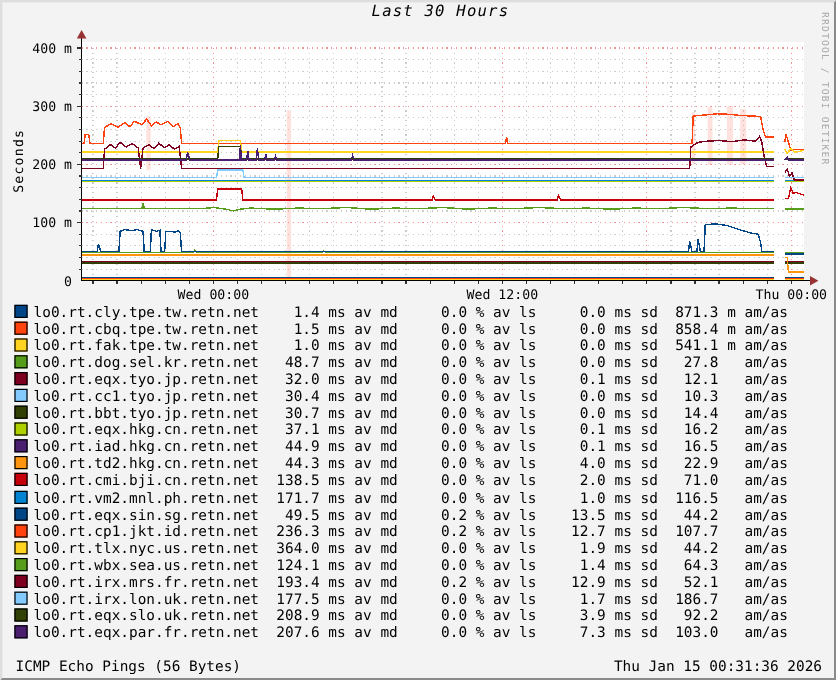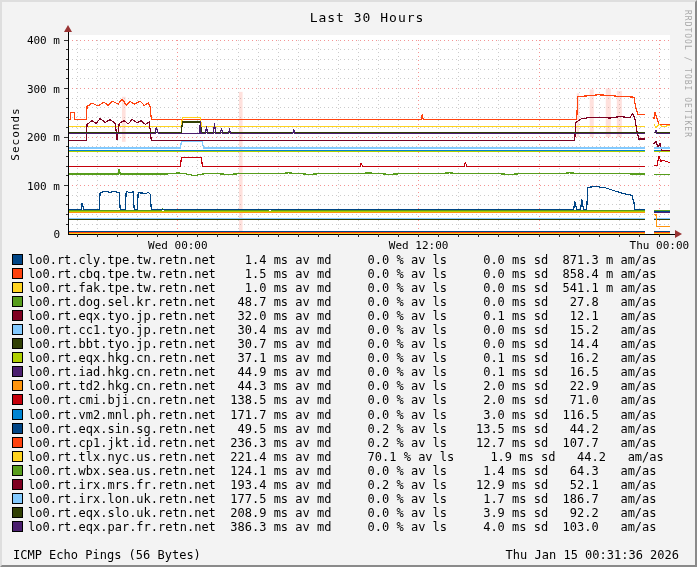--- a/index.html
+++ b/index.html
@@ -8,43 +8,43 @@
     width:697px;height:567px;
     box-sizing:border-box;
     background:#f3f3f3;
     border:2px solid;
     border-color:#dedede #8a8a8a #8a8a8a #dedede;
     font-family:"DejaVu Sans Mono","Liberation Mono",monospace;
     color:#000;
     overflow:hidden;
   }
   .title{
-    position:absolute;left:64px;top:8px;width:602px;
-    text-align:center;font-size:13px;letter-spacing:1px;
+    position:absolute;left:64px;top:0;width:602px;
+    text-align:center;font-size:13px;letter-spacing:1px;font-style:italic;
   }
   .ylab{
     position:absolute;left:-31px;top:125px;width:90px;height:14px;
     text-align:center;font-size:11px;letter-spacing:1px;
     transform:rotate(-90deg);
   }
   .wm{
     position:absolute;right:3px;top:8px;
     writing-mode:vertical-rl;
     font-size:8px;color:#a8a8a8;letter-spacing:1px;
   }
   svg#plot{position:absolute;left:0;top:0;}
   .legend{position:absolute;left:10px;top:252px;}
   .lrow{height:14.05px;display:flex;align-items:flex-start;}
   .sw{
     width:9px;height:9px;border:1px solid #000;
     margin-right:5px;flex:0 0 auto;
   }
   .lrow pre{margin:0;font-family:inherit;font-size:12px;line-height:12px;}
   .footer-left{position:absolute;left:11px;top:546px;font-size:12px;}
-  .footer-right{position:absolute;right:16px;top:546px;font-size:12px;}
+  .footer-right{position:absolute;right:10px;top:546px;font-size:12px;}
 </style>
 </head>
 <body>
 
 <div class="rrd">
   <div class="title">Last 30 Hours</div>
   <div class="ylab">Seconds</div>
   <div class="wm">RRDTOOL / TOBI OETIKER</div>
   <svg id="plot" width="697" height="252">
       <rect x="66" y="33" width="602" height="199" fill="#ffffff"></rect>
@@ -225,74 +225,74 @@
       <div class="lrow">
         <span class="sw" style="background: rgb(87, 157, 28);"></span>
         <pre>lo0.rt.dog.sel.kr.retn.net   48.7 ms av md     0.0 % av ls     0.0 ms sd   27.8   am/as</pre>
       </div>
       <div class="lrow">
         <span class="sw" style="background: rgb(126, 0, 33);"></span>
         <pre>lo0.rt.eqx.tyo.jp.retn.net   32.0 ms av md     0.0 % av ls     0.1 ms sd   12.1   am/as</pre>
       </div>
       <div class="lrow">
         <span class="sw" style="background: rgb(131, 202, 255);"></span>
-        <pre>lo0.rt.cc1.tyo.jp.retn.net   30.4 ms av md     0.0 % av ls     0.0 ms sd   15.2   am/as</pre>
+        <pre>lo0.rt.cc1.tyo.jp.retn.net   30.4 ms av md     0.0 % av ls     0.0 ms sd   10.3   am/as</pre>
       </div>
       <div class="lrow">
         <span class="sw" style="background: rgb(49, 64, 4);"></span>
         <pre>lo0.rt.bbt.tyo.jp.retn.net   30.7 ms av md     0.0 % av ls     0.0 ms sd   14.4   am/as</pre>
       </div>
       <div class="lrow">
         <span class="sw" style="background: rgb(174, 207, 0);"></span>
         <pre>lo0.rt.eqx.hkg.cn.retn.net   37.1 ms av md     0.0 % av ls     0.1 ms sd   16.2   am/as</pre>
       </div>
       <div class="lrow">
         <span class="sw" style="background: rgb(75, 31, 111);"></span>
         <pre>lo0.rt.iad.hkg.cn.retn.net   44.9 ms av md     0.0 % av ls     0.1 ms sd   16.5   am/as</pre>
       </div>
       <div class="lrow">
         <span class="sw" style="background: rgb(255, 149, 14);"></span>
-        <pre>lo0.rt.td2.hkg.cn.retn.net   44.3 ms av md     0.0 % av ls     2.0 ms sd   22.9   am/as</pre>
+        <pre>lo0.rt.td2.hkg.cn.retn.net   44.3 ms av md     0.0 % av ls     4.0 ms sd   22.9   am/as</pre>
       </div>
       <div class="lrow">
         <span class="sw" style="background: rgb(197, 0, 11);"></span>
         <pre>lo0.rt.cmi.bji.cn.retn.net  138.5 ms av md     0.0 % av ls     2.0 ms sd   71.0   am/as</pre>
       </div>
       <div class="lrow">
         <span class="sw" style="background: rgb(0, 132, 209);"></span>
-        <pre>lo0.rt.vm2.mnl.ph.retn.net  171.7 ms av md     0.0 % av ls     3.0 ms sd  116.5   am/as</pre>
+        <pre>lo0.rt.vm2.mnl.ph.retn.net  171.7 ms av md     0.0 % av ls     1.0 ms sd  116.5   am/as</pre>
       </div>
       <div class="lrow">
         <span class="sw" style="background: rgb(0, 69, 134);"></span>
         <pre>lo0.rt.eqx.sin.sg.retn.net   49.5 ms av md     0.2 % av ls    13.5 ms sd   44.2   am/as</pre>
       </div>
       <div class="lrow">
         <span class="sw" style="background: rgb(255, 66, 14);"></span>
         <pre>lo0.rt.cp1.jkt.id.retn.net  236.3 ms av md     0.2 % av ls    12.7 ms sd  107.7   am/as</pre>
       </div>
       <div class="lrow">
         <span class="sw" style="background: rgb(255, 211, 32);"></span>
-        <pre>lo0.rt.tlx.nyc.us.retn.net  221.4 ms av md     70.1 % av ls     1.9 ms sd   44.2   am/as</pre>
+        <pre>lo0.rt.tlx.nyc.us.retn.net  364.0 ms av md     0.0 % av ls     1.9 ms sd   44.2   am/as</pre>
       </div>
       <div class="lrow">
         <span class="sw" style="background: rgb(87, 157, 28);"></span>
         <pre>lo0.rt.wbx.sea.us.retn.net  124.1 ms av md     0.0 % av ls     1.4 ms sd   64.3   am/as</pre>
       </div>
       <div class="lrow">
         <span class="sw" style="background: rgb(126, 0, 33);"></span>
         <pre>lo0.rt.irx.mrs.fr.retn.net  193.4 ms av md     0.2 % av ls    12.9 ms sd   52.1   am/as</pre>
       </div>
       <div class="lrow">
         <span class="sw" style="background: rgb(131, 202, 255);"></span>
         <pre>lo0.rt.irx.lon.uk.retn.net  177.5 ms av md     0.0 % av ls     1.7 ms sd  186.7   am/as</pre>
       </div>
       <div class="lrow">
         <span class="sw" style="background: rgb(49, 64, 4);"></span>
         <pre>lo0.rt.eqx.slo.uk.retn.net  208.9 ms av md     0.0 % av ls     3.9 ms sd   92.2   am/as</pre>
       </div>
       <div class="lrow">
         <span class="sw" style="background: rgb(75, 31, 111);"></span>
-        <pre>lo0.rt.eqx.par.fr.retn.net  386.3 ms av md     0.0 % av ls     4.0 ms sd  103.0   am/as</pre>
+        <pre>lo0.rt.eqx.par.fr.retn.net  207.6 ms av md     0.0 % av ls     7.3 ms sd  103.0   am/as</pre>
       </div>
     </div>
   <div class="footer-left">ICMP Echo Pings (56 Bytes)</div>
   <div class="footer-right">Thu Jan 15 00:31:36 2026</div>
 </div>
 
 </body></html>

